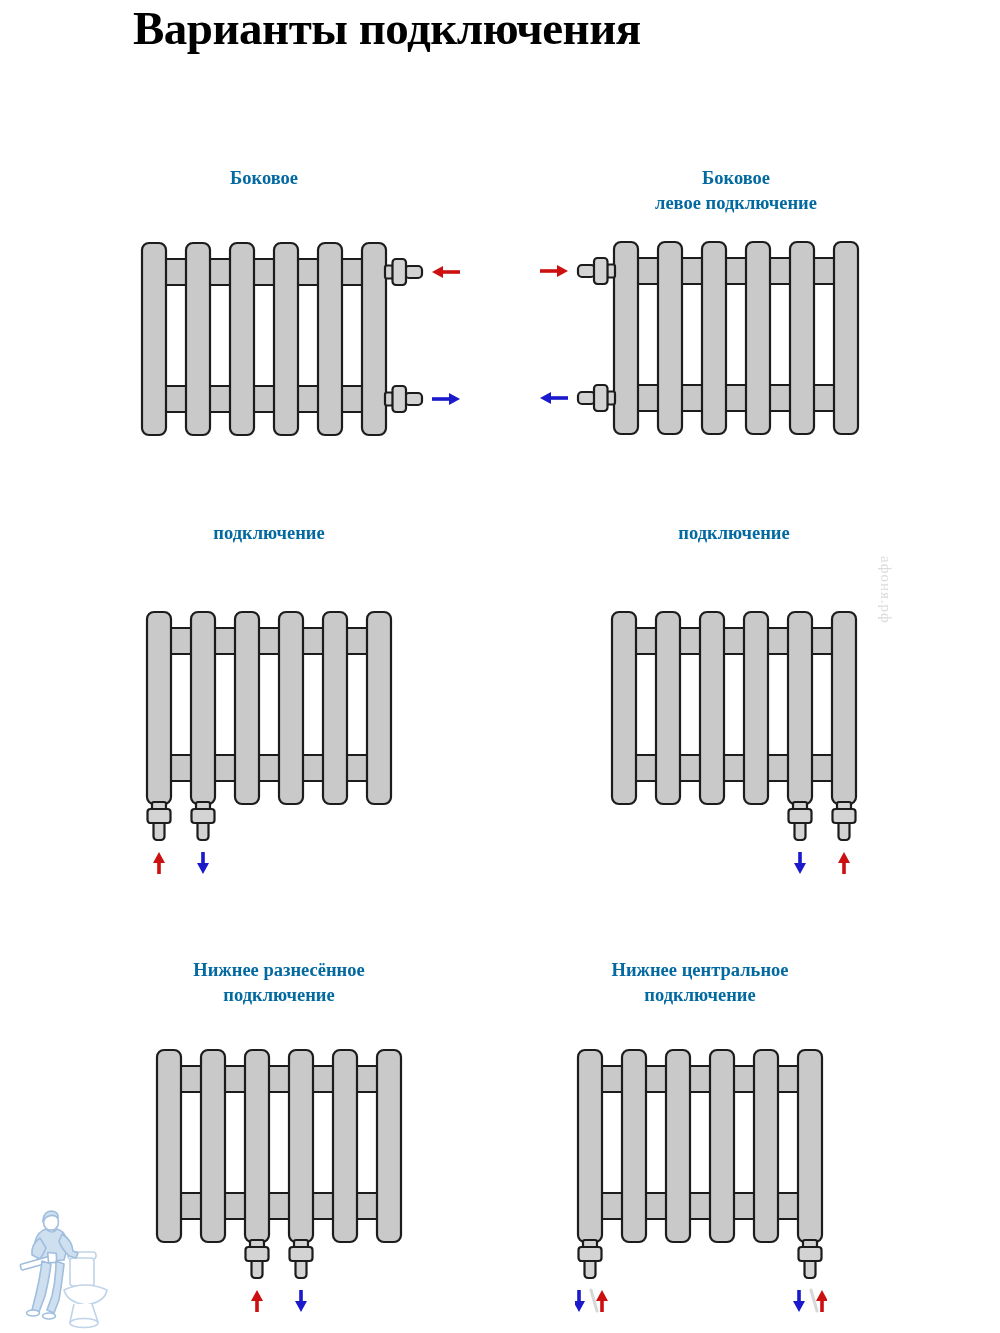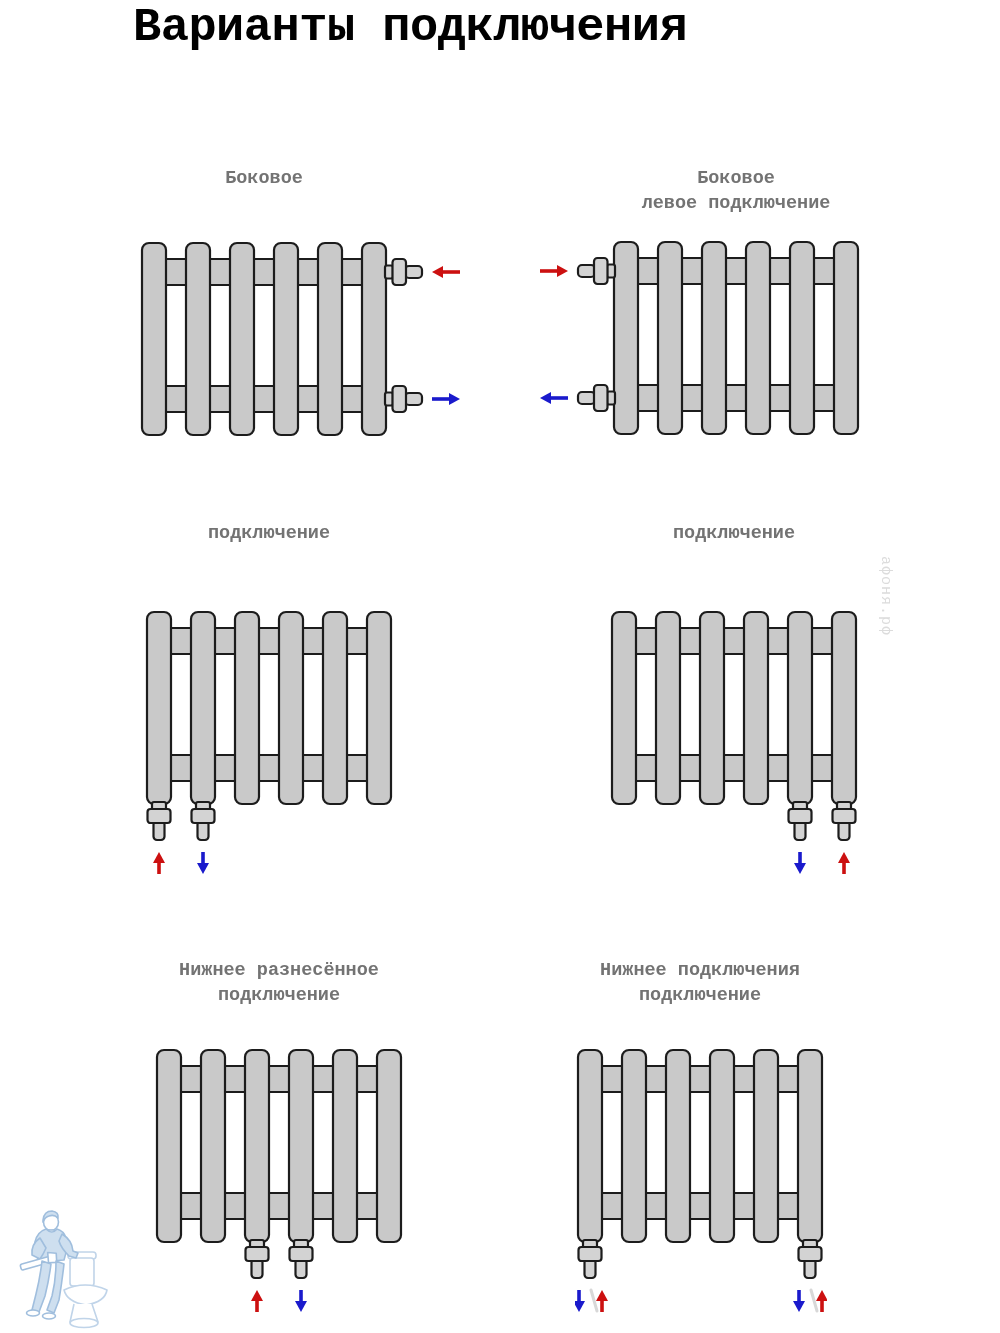--- a/index.html
+++ b/index.html
@@ -1,26 +1,26 @@
 <!DOCTYPE html>
 <html lang="ru"><head>
 <meta charset="utf-8">
 <style>
   html,body{margin:0;padding:0;background:#ffffff;}
   .page{
     position:relative;width:896px;height:1333px;background:#ffffff;
-    font-family:Liberation Mono, monospace;overflow:hidden;
+    font-family:Liberation Serif, serif;overflow:hidden;
   }
   .main-title{
     position:absolute;left:133px;top:-2px;
     font-size:47px;font-weight:700;line-height:60px;letter-spacing:-0.5px;color:#000;
   }
   .dtitle{
     position:absolute;width:340px;text-align:center;
-    font-size:18.5px;font-weight:700;line-height:25px;color:#737373;
+    font-size:18.5px;font-weight:700;line-height:25px;color:#0369a1;
   }
   .art{position:absolute;}
   .plumber{position:absolute;left:18px;top:1208px;opacity:.95;}
   .brand{
     position:absolute;right:2px;top:556px;
     writing-mode:vertical-rl;font-size:15px;letter-spacing:1px;color:#dcdcdc;
   }
 </style>
 </head>
 <body>
@@ -42,21 +42,21 @@
     <div>подключение</div>
   </div>
   <div class="dtitle" style="left:564px;top:521px;">
     <div>подключение</div>
   </div>
   <div class="dtitle" style="left:109px;top:958px;">
     <div>Нижнее разнесённое</div>
     <div>подключение</div>
   </div>
   <div class="dtitle" style="left:530px;top:958px;">
-    <div>Нижнее подключения</div>
+    <div>Нижнее центральное</div>
     <div>подключение</div>
   </div>
 
   <div class="art" style="left:139px;top:240px;"><svg width="335" height="202" viewBox="0 0 335 202">
         <g>
           <rect x="9" y="19" width="232" height="26" rx="4" fill="#c9c9c9" stroke="#1c1c1c" stroke-width="2.2"></rect>
           <rect x="9" y="146" width="232" height="26" rx="4" fill="#c9c9c9" stroke="#1c1c1c" stroke-width="2.2"></rect>
           <rect x="3" y="3" width="24" height="192" rx="7" fill="#c9c9c9" stroke="#1c1c1c" stroke-width="2.2"></rect>
           <rect x="47" y="3" width="24" height="192" rx="7" fill="#c9c9c9" stroke="#1c1c1c" stroke-width="2.2"></rect>
           <rect x="91" y="3" width="24" height="192" rx="7" fill="#c9c9c9" stroke="#1c1c1c" stroke-width="2.2"></rect>

